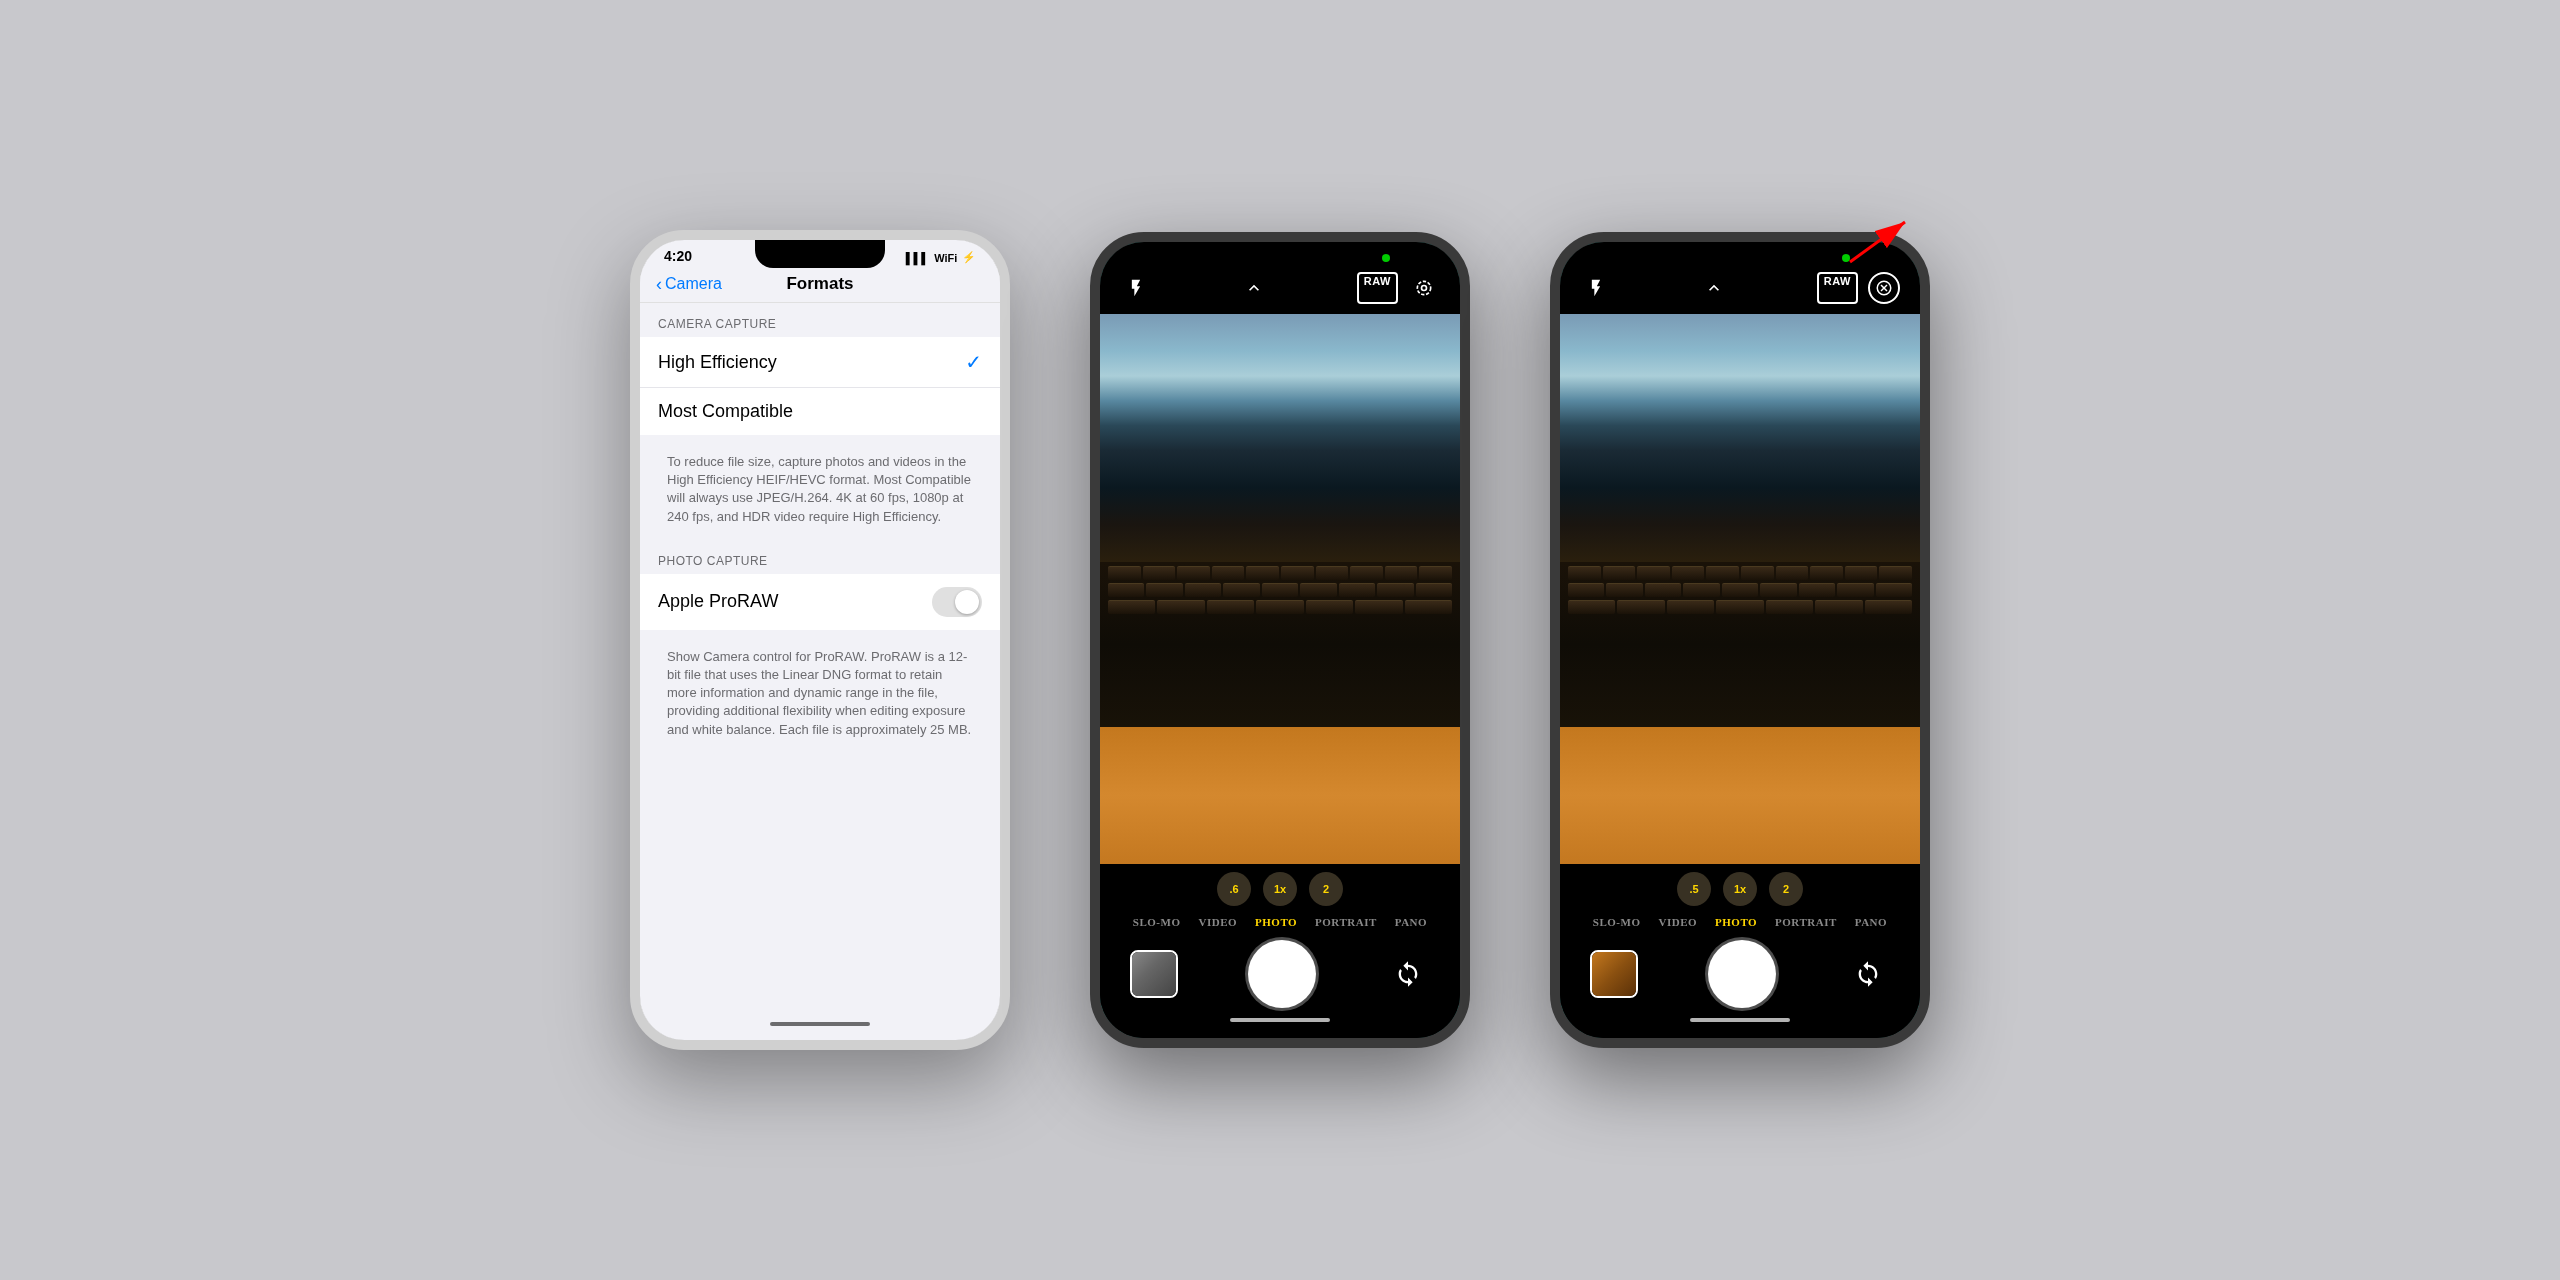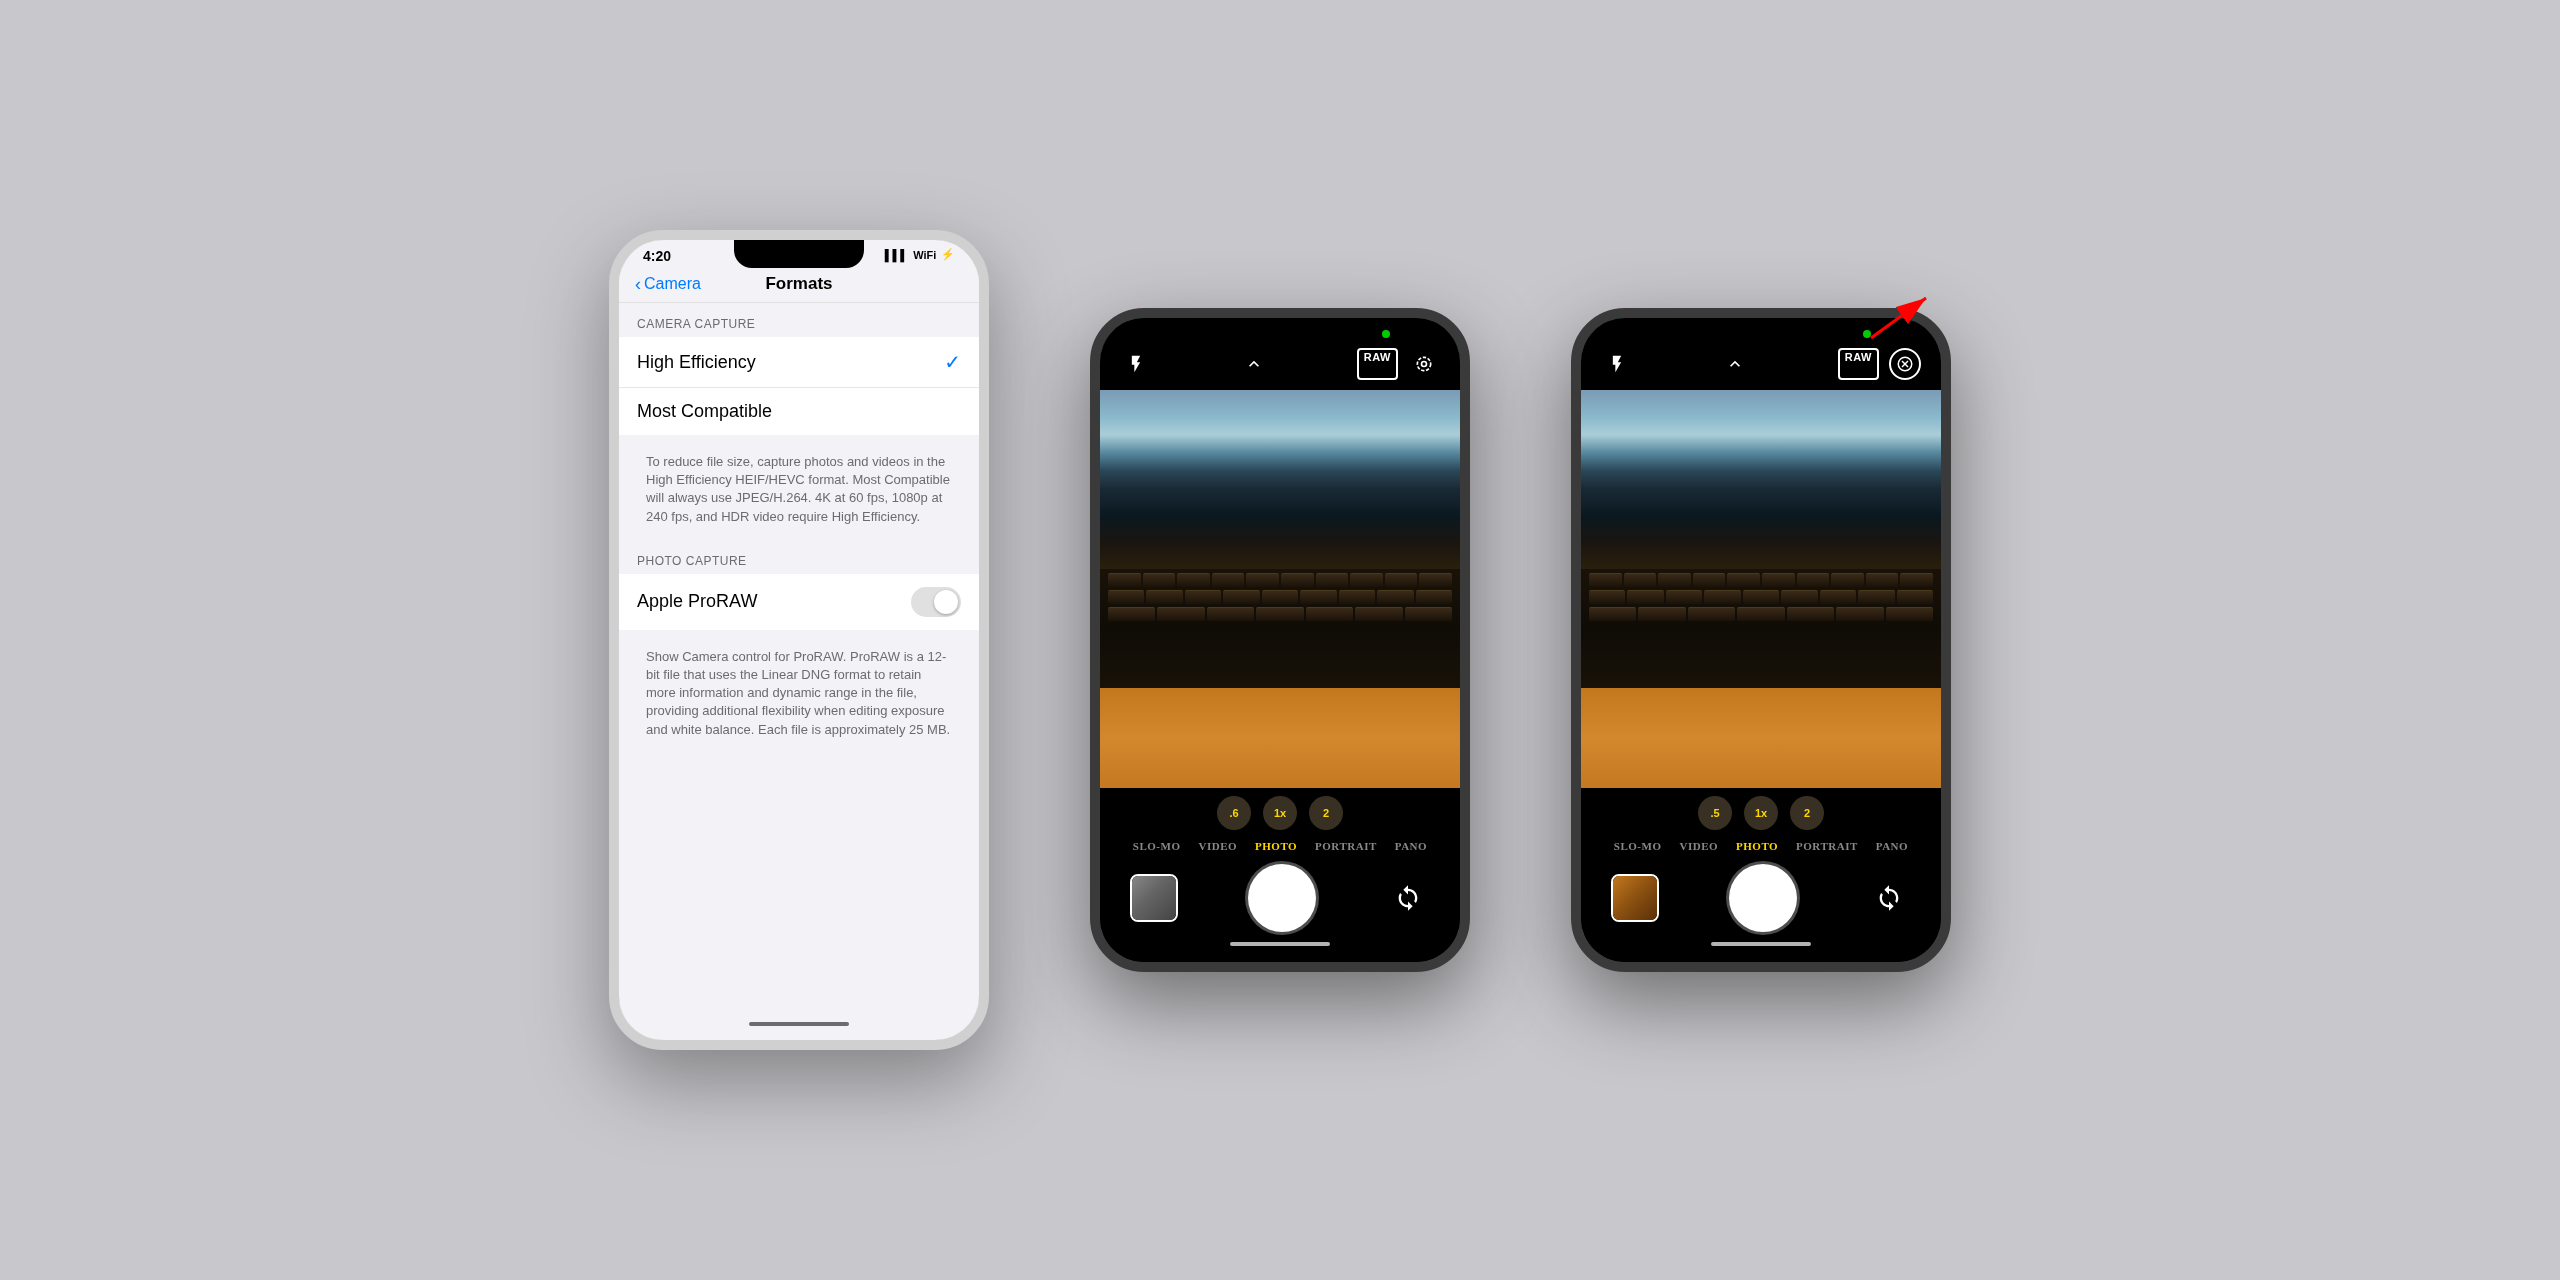--- a/index.html
+++ b/index.html
@@ -27,25 +27,24 @@
       width: 380px;
       height: 820px;
       background: #f0f0f0;
       border: 10px solid #d0d0d0;
       box-shadow: inset 0 0 0 2px #b0b0b0, 0 30px 80px rgba(0,0,0,0.35);
     }
 
     
     .iphone-camera {
       width: 380px;
-      height: 664px;
+      height: 816px;
       background: #0f766e;
       border: 10px solid #3a3a3a;
       box-shadow: inset 0 0 0 2px #555, 0 30px 80px rgba(0,0,0,0.45);
-      margin-left: 21px;
     }
 
     
     .notch {
       position: absolute;
       top: 0;
       left: 50%;
       transform: translateX(-50%);
       width: 130px;
       height: 28px;
@@ -63,21 +62,21 @@
       width: 4px;
       height: 50px;
       background: #c0c0c0;
       border-radius: 2px 0 0 2px;
     }
 
     
     .status-bar {
       display: flex;
       justify-content: space-between;
-      align-items: flex-start;
+      align-items: flex-end;
       padding: 8px 24px 4px;
       font-size: 13px;
       font-weight: 600;
     }
 
     .status-bar-light {
       color: #000;
     }
 
     .status-time {

